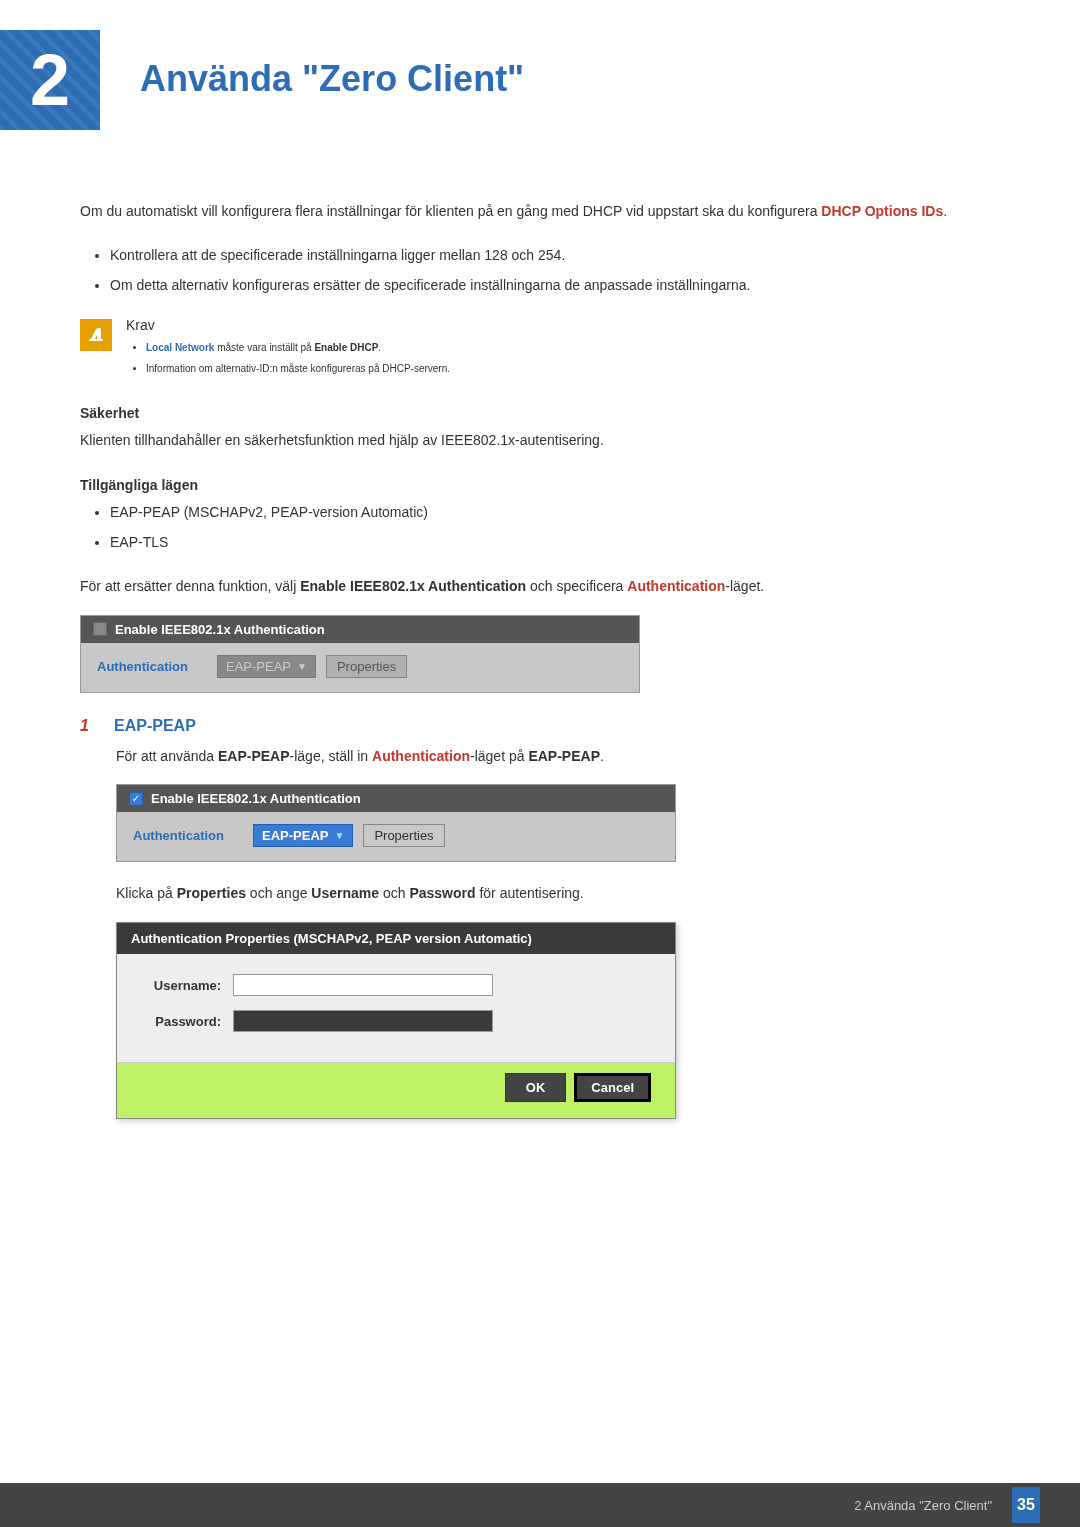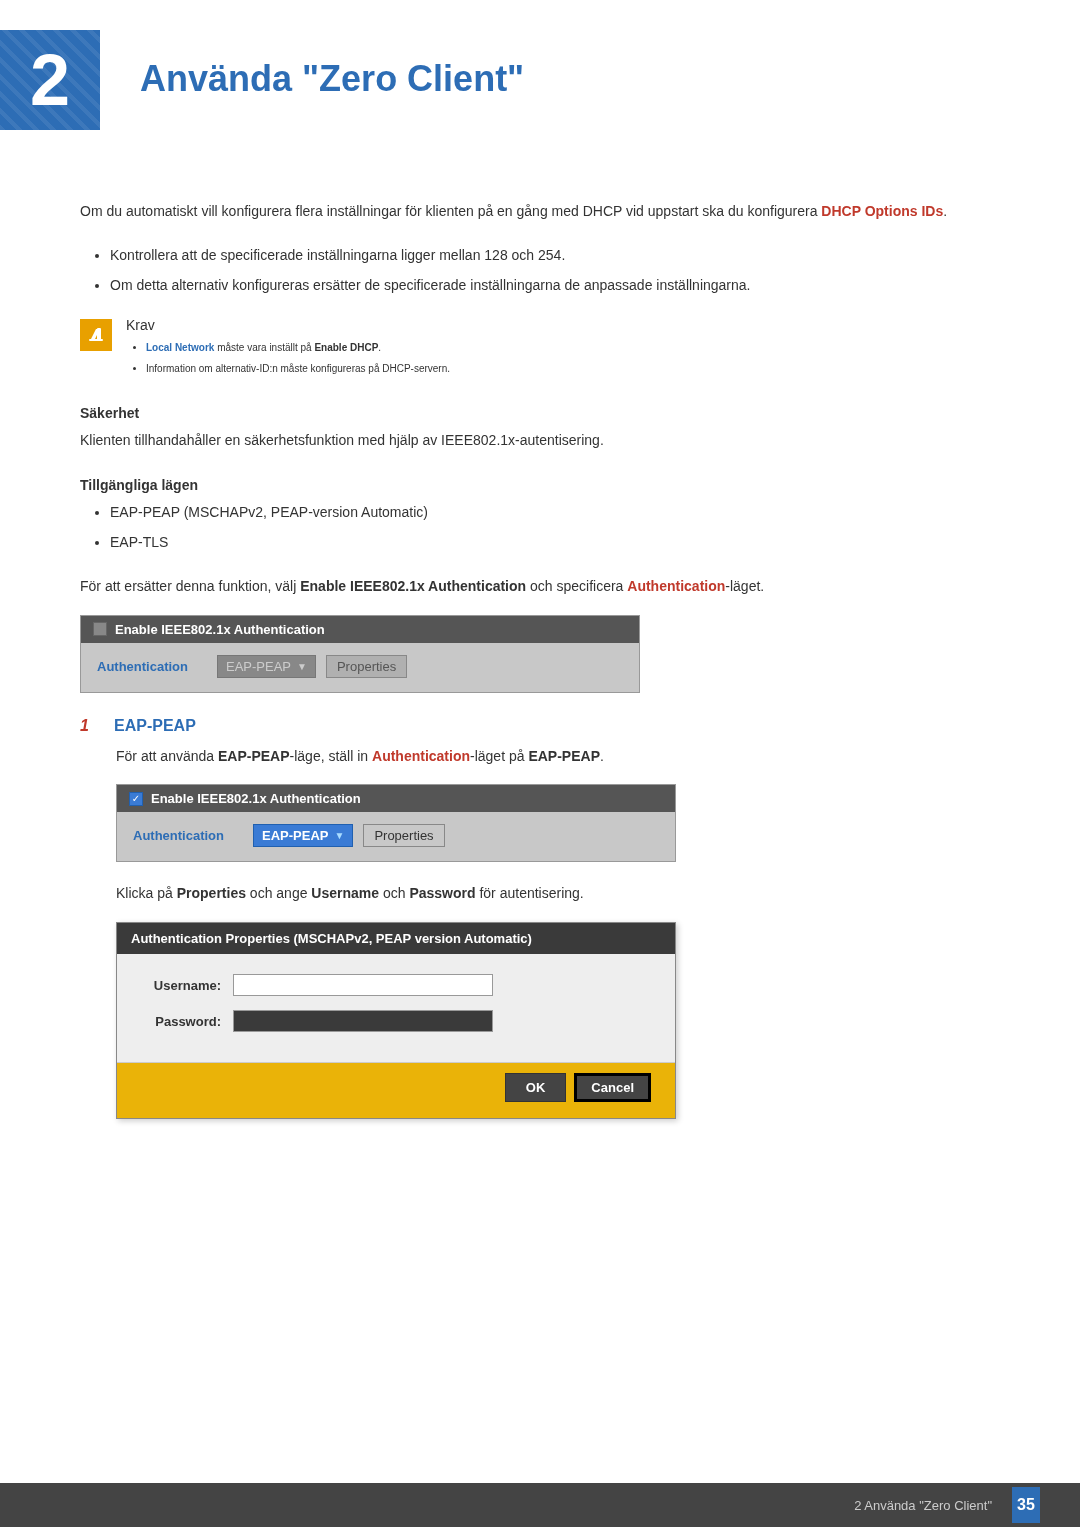--- a/index.html
+++ b/index.html
@@ -333,21 +333,21 @@
       background: #3a3a3a;
       border: 1px solid #999;
       max-width: 260px;
     }
 
     .auth-dialog-footer {
       display: flex;
       justify-content: flex-end;
       gap: 8px;
       padding: 10px 24px 16px 24px;
-      background: #eab308;
+      background: #bef264;
       border-top: 1px solid #ccc;
     }
 
     .btn-ok {
       background: #444;
       color: #ffffff;
       font-size: 13px;
       font-weight: bold;
       padding: 4px 20px;
       border: 1px solid #333;

